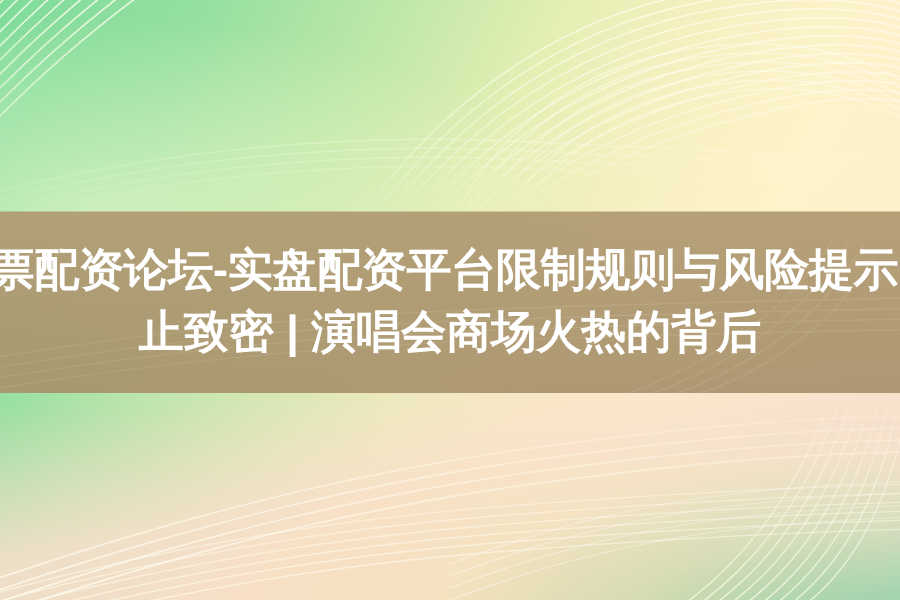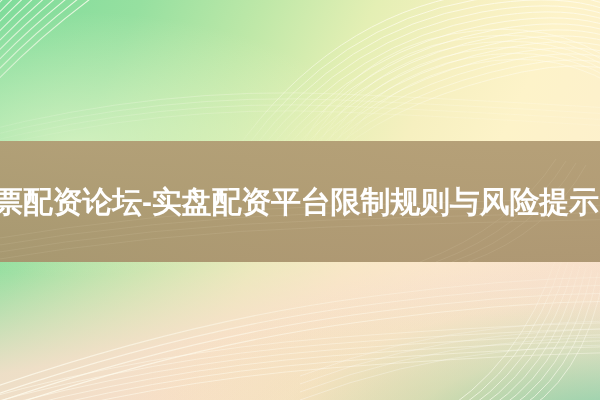--- a/index.html
+++ b/index.html
@@ -246,16 +246,17 @@
           <path d="M420 121 Q 512 86 556 18"></path>
           <path d="M436 121 Q 524 88 566 20"></path>
           <path d="M452 121 Q 536 90 576 22"></path>
           <path d="M468 121 Q 548 92 586 24"></path>
         </g>
       </svg>
     </div>
 
     <div class="title-text">
       <div class="title-line l1">股票配资论坛-实盘配资平台限制规则与风险提示 举</div>
+      <div class="title-line l2">止致密 | 演唱会商场火热的背后</div>
     </div>
   </div>
 
 </div>
 
 </body></html>

